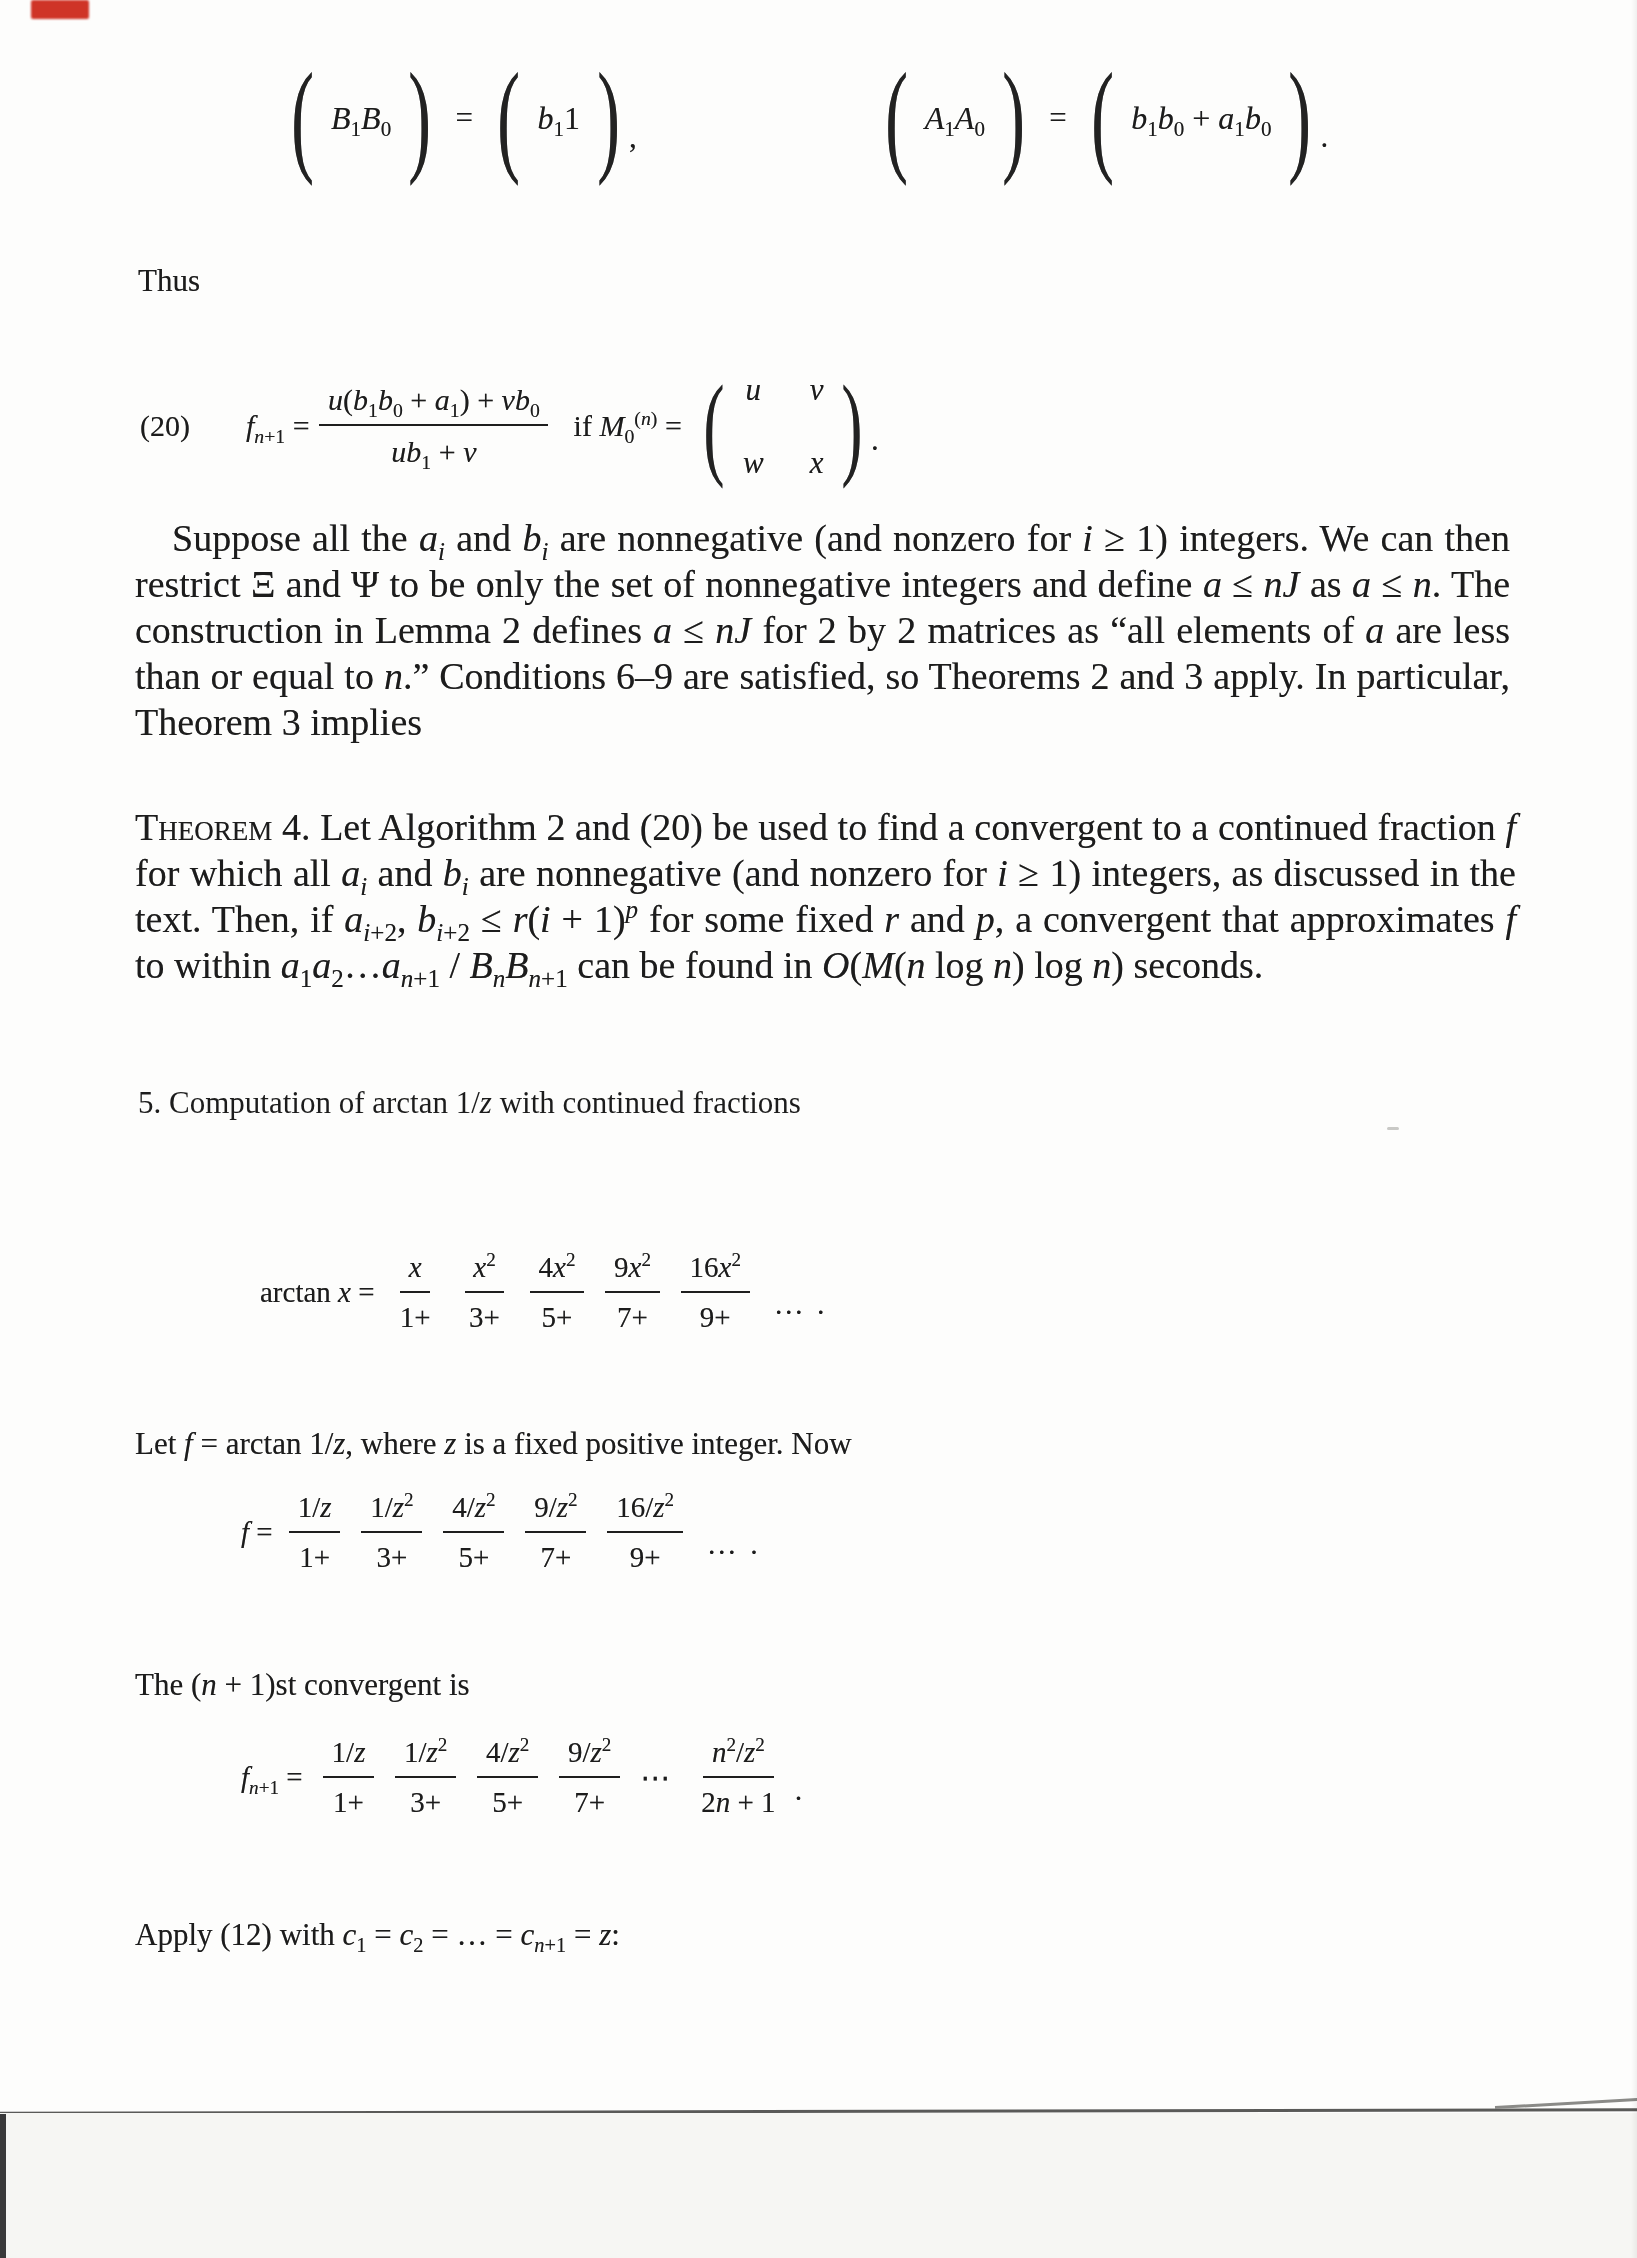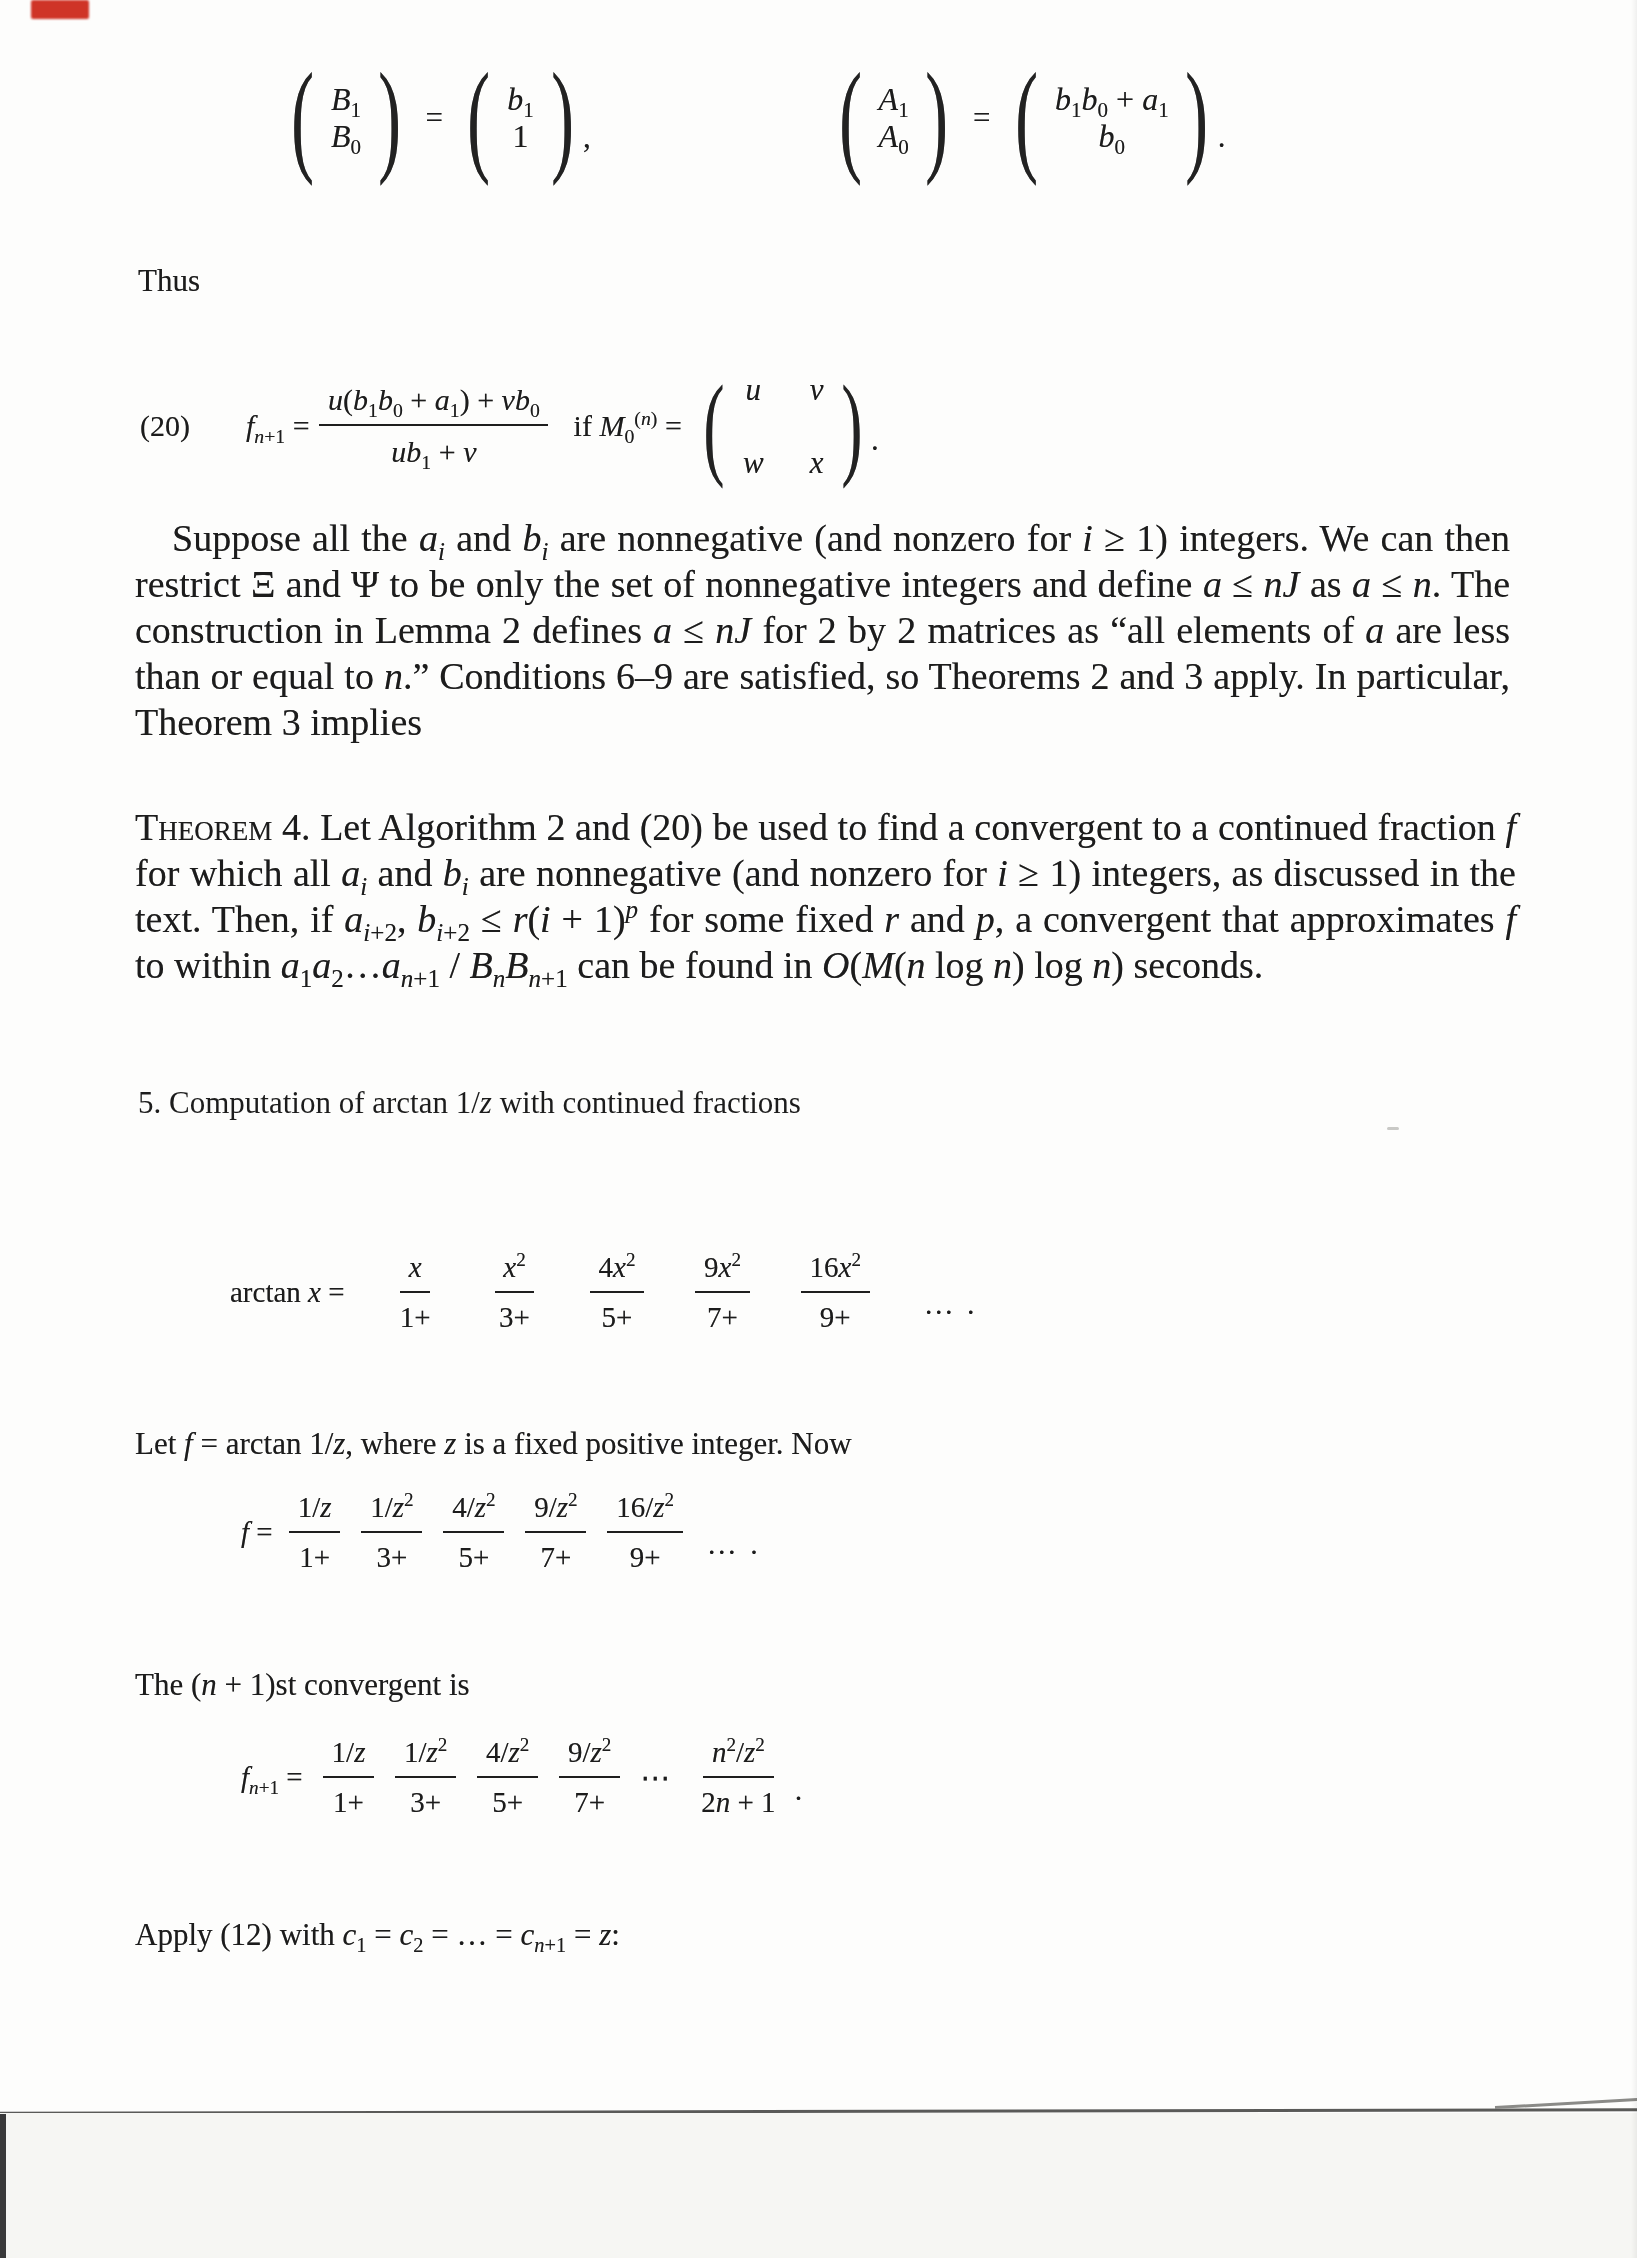--- a/index.html
+++ b/index.html
@@ -27,21 +27,21 @@
   .cf{display:inline-flex;flex-direction:column;align-items:center;margin:0 10.6px;vertical-align:middle;}
   .cf .num{padding:1.9px 8.7px 6.8px;border-bottom:2.9px solid #1e1e1e;text-align:right;}
   .cf .den{padding:8.7px 8.7px 1.9px;text-align:center;}
   
   .mat{display:inline-flex;align-items:center;}
   .paren{
     display:inline-block;font-size:124px;line-height:1;font-weight:400;color:#222;
     transform:scaleX(.55);
   }
   .paren.small{font-size:114px;}
-  .mcol{display:inline-flex;flex-direction:column;align-items:center;font-size:32px;padding:0 7.7px;}
+  .mcol{display:inline-flex;flex-direction:row;align-items:center;font-size:32px;padding:0 7.7px;}
   .mgrid{display:grid;grid-template-columns:auto auto;column-gap:46px;row-gap:37px;font-size:31px;padding:0 9.7px;justify-items:center;}
   .eqsign{margin:0 15.4px;font-size:31px;}
   .punct{font-size:31px;align-self:flex-end;padding-bottom:25px;}
   .tail-dots{margin-left:13.5px;padding-top:23px;font-size:30px;letter-spacing:2.9px;}
   .mid-dots{margin:0 9.7px;font-size:30px;letter-spacing:1.9px;}
   .eq-period{align-self:center;padding-top:25px;font-size:30px;}
   
   .red-mark{top:0;left:31px;width:58px;height:19.3px;border-radius:1.9px;filter:blur(1px);}
   .margin-dash{top:1127px;left:1387px;width:11.6px;height:2.9px;background:#c9c9c6;border-radius:1.9px;}
   .page-edge-line{top:2110px;left:0;width:1638px;height:2.9px;background:#5a5a58;transform:rotate(-0.12deg);}
@@ -116,21 +116,21 @@
     <span class="punct">.</span>
   </div>
 
   <div class="abs body-text" style="top:515px;left:135px;width:1375px;text-indent:37px;">Suppose all the <i>a<sub>i</sub></i> and <i>b<sub>i</sub></i> are nonnegative (and nonzero for <i>i</i> ≥ 1) integers.  We can then restrict Ξ and Ψ to be only the set of nonnegative integers and define <i>a</i> ≤ <i>nJ</i> as <i>a</i> ≤ <i>n</i>.  The construction in Lemma 2 defines <i>a</i> ≤ <i>nJ</i> for 2 by 2 matrices as “all elements of <i>a</i> are less than or equal to <i>n</i>.”  Conditions 6–9 are satisfied, so Theorems 2 and 3 apply.  In particular, Theorem 3 implies</div>
 
   <div class="abs body-text" style="top:804px;left:135px;width:1381px;"><span style="font-variant:small-caps">Theorem</span> 4. Let Algorithm 2 and (20) be used to find a convergent to a continued fraction <i>f</i> for which all <i>a<sub>i</sub></i> and <i>b<sub>i</sub></i> are nonnegative (and nonzero for <i>i</i> ≥ 1) integers, as discussed in the text.  Then, if <i>a</i><sub><i>i</i>+2</sub>, <i>b</i><sub><i>i</i>+2</sub> ≤ <i>r</i>(<i>i</i> + 1)<sup><i>p</i></sup> for some fixed <i>r</i> and <i>p</i>, a convergent that approximates <i>f</i> to within <i>a</i><sub>1</sub><i>a</i><sub>2</sub>…<i>a</i><sub><i>n</i>+1</sub> / <i>B<sub>n</sub>B</i><sub><i>n</i>+1</sub> can be found in <i>O</i>(<i>M</i>(<i>n</i> log <i>n</i>) log <i>n</i>) seconds.</div>
 
   <div class="abs heading" style="top:1085px;left:138px;">5. Computation of arctan 1/<i>z</i> with continued fractions</div>
 
 
-  <div class="abs eq-row" style="top:1249px;left:230px;font-size:29px;gap:30px;">
+  <div class="abs eq-row" style="top:1249px;left:260px;font-size:29px;">
     <span style="margin-right:5.8px;">arctan <i>x</i> =</span>
     <span class="cf">
         <span class="num"><i>x</i></span>
         <span class="den">1+</span>
       </span>
     <span class="cf">
         <span class="num"><i>x</i><sup>2</sup></span>
         <span class="den">3+</span>
       </span>
     <span class="cf">

